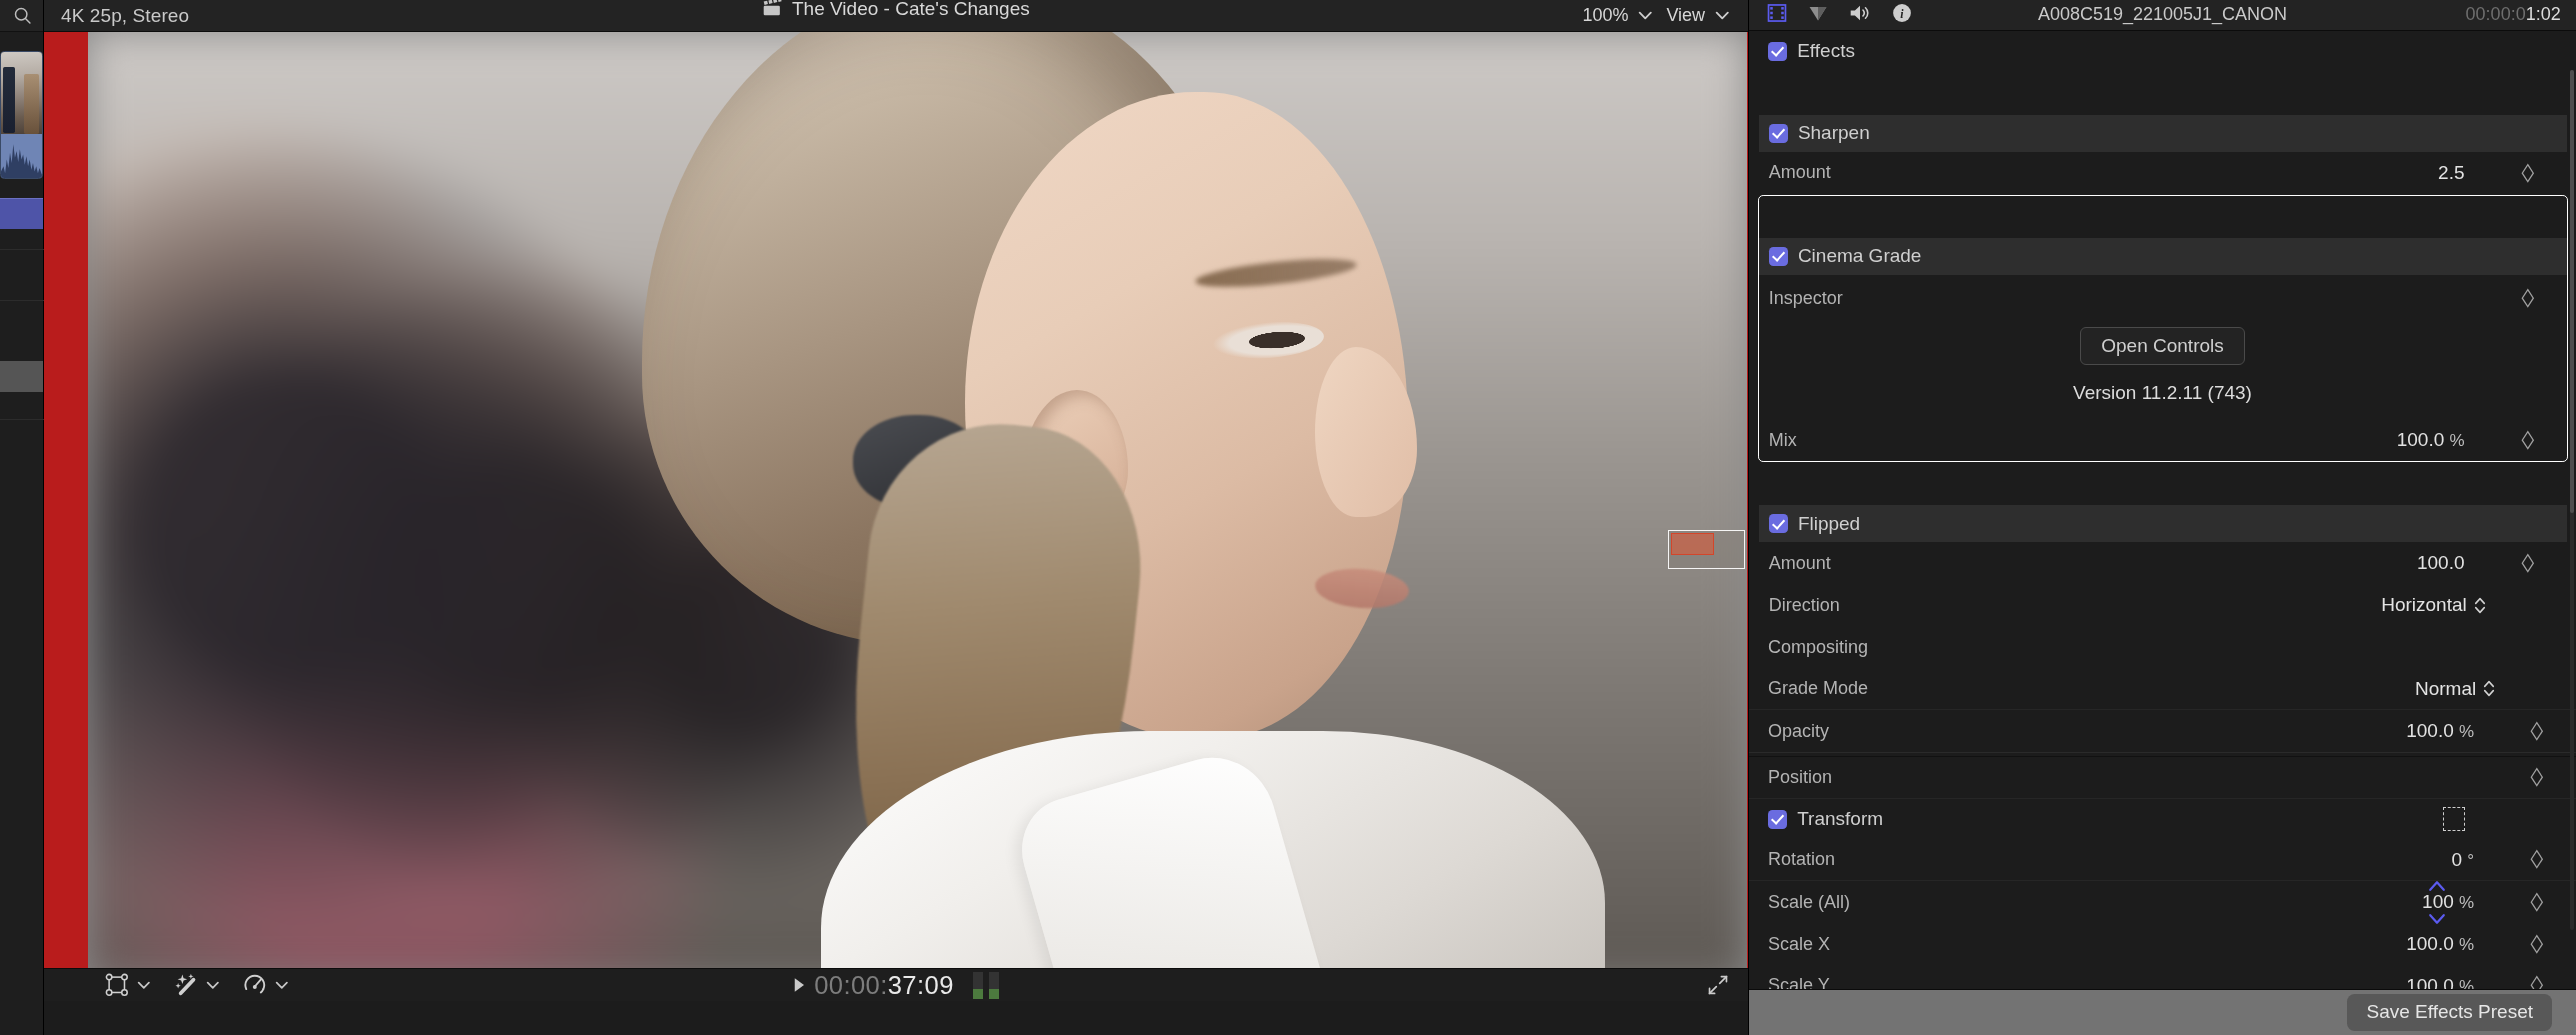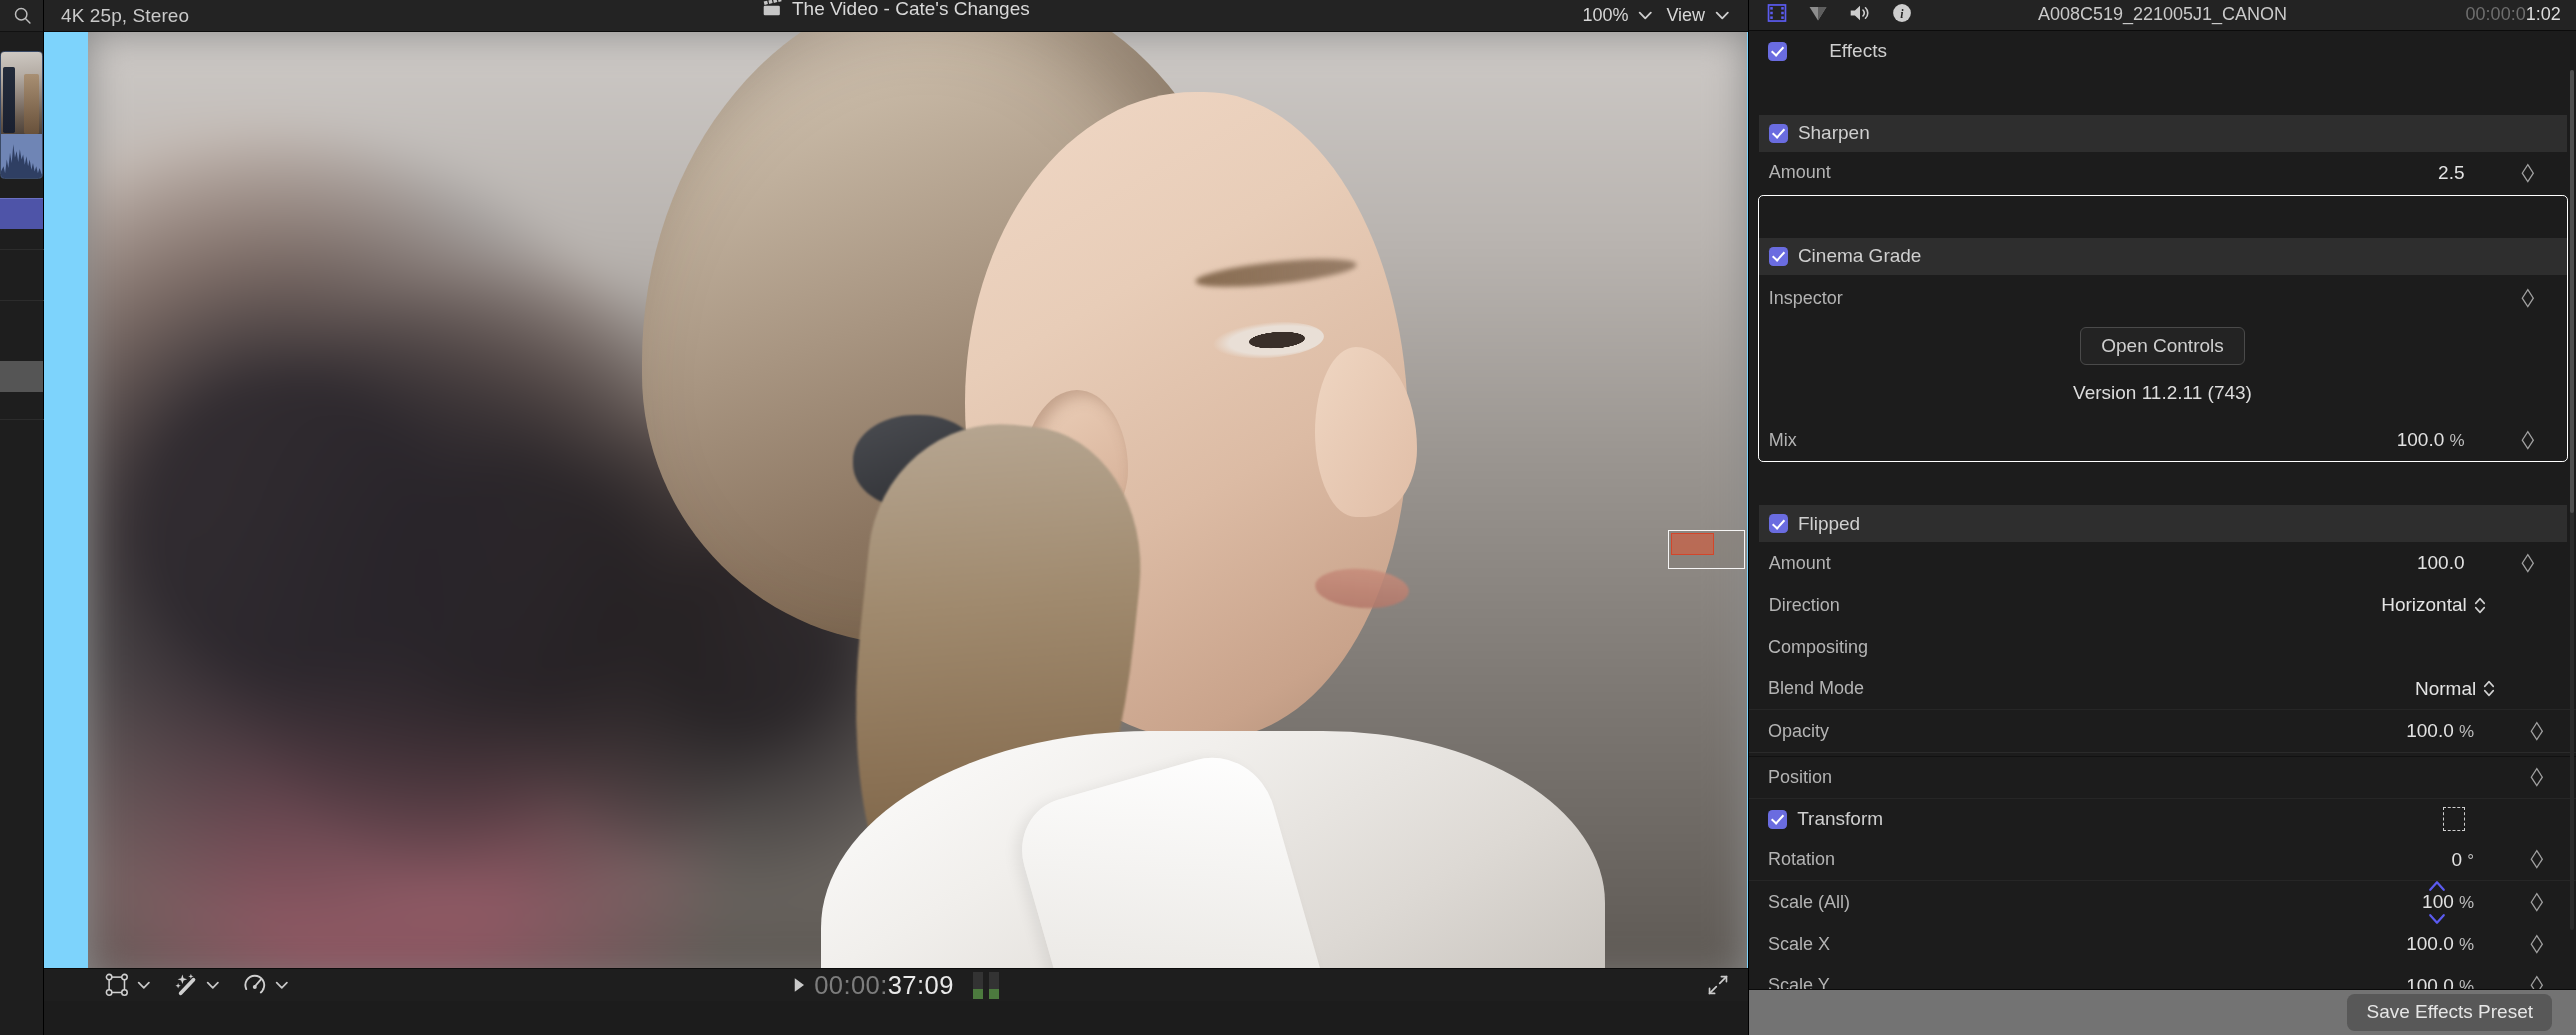--- a/index.html
+++ b/index.html
@@ -71,21 +71,21 @@
   }
   .vt-center > * { pointer-events: auto; }
   .vt-title { font-size: 19px; color:#d8d8d8; }
   .vt-right {
     margin-left:auto; display:flex; align-items:center; gap:14px; padding-right: 19px;
   }
   .vt-zoom, .vt-view { display:flex; align-items:center; gap:9.4px; font-size:18px; color:#d6d6d6; }
 
   .viewer-stage {
     position: relative; width: 1704px; height: 969px;
-    background: #7dd3fc; overflow:hidden;
+    background: #b91c1c; overflow:hidden;
   }
   .video-frame {
     position:absolute; left: 44px; top: 0px; width: 1659px; height: 950px;
     overflow:hidden; background:#8b8b8b;
   }
   .video-frame::before {
     content:""; position:absolute; inset:0;
     background:
       
       radial-gradient(circle at 12% 52%, rgba(40,36,42,.95) 0 9%, rgba(40,36,42,0) 26%),
@@ -477,21 +477,21 @@
             <text x="13" y="18.6" font-family="Liberation Serif, serif" font-size="14" font-style="italic" font-weight="bold" fill="#232323" text-anchor="middle">i</text>
           </svg>
         </span>
       </div>
       <div class="insp-name">A008C519_221005J1_CANON</div>
       <div class="insp-tc"><span class="dim">00:00:0</span><span class="hot">1:02</span></div>
     </div>
 
     <div class="insp-body">
 
-      <div class="row" style="height:41px;gap:32px;">
+      <div class="row" style="height:41px;">
         <span class="chk"></span>
         <span class="hdr-label">Effects</span>
       </div>
 
       <div class="effect-card">
         <div class="hdr-row">
           <span class="chk"></span>
           <span class="hdr-label">Sharpen</span>
         </div>
         <div class="row">
@@ -561,21 +561,21 @@
               <polyline points="2,13.5 7,19 12,13.5" fill="none" stroke="#d2d2d2" stroke-width="1.8" stroke-linecap="round" stroke-linejoin="round"></polyline>
             </svg>
           </span>
         </div>
       </div>
 
       <div class="row" style="height:41px;">
         <span class="sect-label">Compositing</span>
       </div>
       <div class="row row-sep">
-        <span class="param-lbl">Blend Mode</span>
+        <span class="param-lbl">Grade Mode</span>
         <span class="popup">
           <span>Normal</span>
           <svg width="12" height="19" viewBox="0 0 14 22">
             <polyline points="2,8.5 7,3 12,8.5" fill="none" stroke="#d2d2d2" stroke-width="1.8" stroke-linecap="round" stroke-linejoin="round"></polyline>
             <polyline points="2,13.5 7,19 12,13.5" fill="none" stroke="#d2d2d2" stroke-width="1.8" stroke-linecap="round" stroke-linejoin="round"></polyline>
           </svg>
         </span>
       </div>
       <div class="row">
         <span class="param-lbl">Opacity</span>

